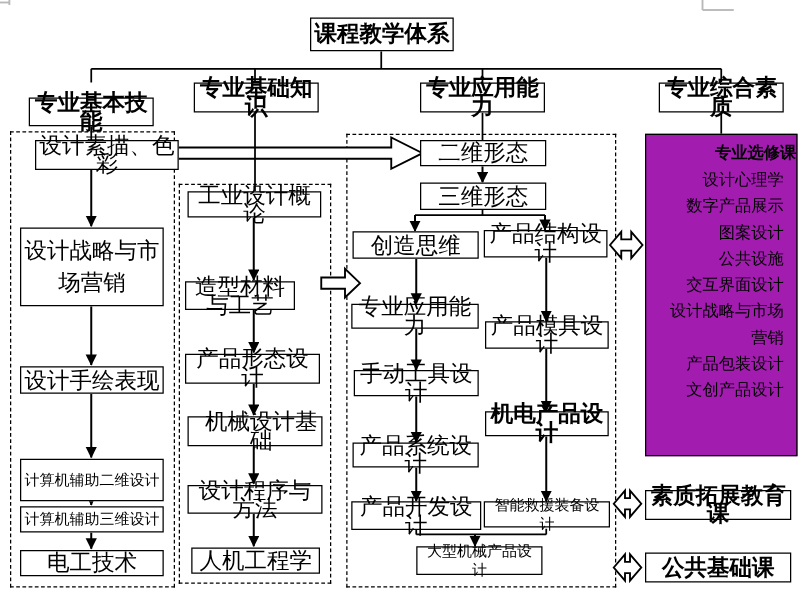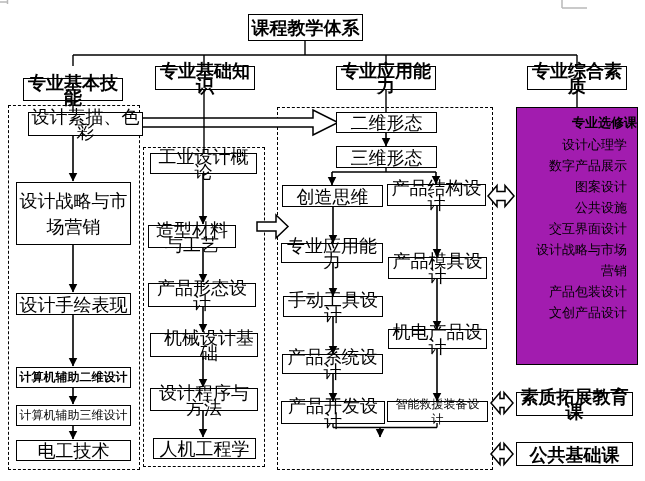--- a/index.html
+++ b/index.html
@@ -102,21 +102,21 @@
 
   <div class="node bold" style="left:248px;top:14px;width:115px;height:27px;">课程教学体系</div>
   <div class="node bold" style="left:23px;top:78px;width:100px;height:23px;">专业基本技能</div>
   <div class="node bold" style="left:155px;top:66px;width:100px;height:24px;">专业基础知识</div>
   <div class="node bold" style="left:336px;top:66px;width:100px;height:24px;">专业应用能力</div>
   <div class="node bold" style="left:527px;top:66px;width:100px;height:24px;">专业综合素质</div>
 
   <div class="node" style="left:28px;top:112px;width:115px;height:24px;">设计素描、色彩</div>
   <div class="node twoline" style="left:16px;top:182px;width:115px;height:63px;">设计战略与市场营销</div>
   <div class="node" style="left:16px;top:293px;width:115px;height:22px;">设计手绘表现</div>
-  <div class="node sm" style="left:16px;top:367px;width:115px;height:21px;font-weight:bold;">计算机辅助二维设计</div>
+  <div class="node sm" style="left:16px;top:367px;width:115px;height:34px;">计算机辅助二维设计</div>
   <div class="node sm" style="left:16px;top:405px;width:115px;height:21px;">计算机辅助三维设计</div>
   <div class="node" style="left:16px;top:440px;width:115px;height:21px;">电工技术</div>
 
   <div class="node" style="left:150px;top:153px;width:107px;height:21px;">工业设计概论</div>
   <div class="node" style="left:148px;top:225px;width:88px;height:23px;">造型材料与工艺</div>
   <div class="node" style="left:148px;top:283px;width:108px;height:24px;">产品形态设计</div>
   <div class="node" style="left:150px;top:333px;width:108px;height:24px;padding-left:12px;">机械设计基础</div>
   <div class="node" style="left:150px;top:388px;width:108px;height:23px;">设计程序与方法</div>
   <div class="node" style="left:153px;top:438px;width:103px;height:21px;">人机工程学</div>
 
@@ -124,23 +124,24 @@
   <div class="node" style="left:336px;top:146px;width:101px;height:22px;">三维形态</div>
 
   <div class="node" style="left:282px;top:185px;width:101px;height:22px;">创造思维</div>
   <div class="node" style="left:281px;top:243px;width:102px;height:20px;">专业应用能力</div>
   <div class="node" style="left:283px;top:296px;width:100px;height:21px;">手动工具设计</div>
   <div class="node" style="left:282px;top:354px;width:101px;height:20px;">产品系统设计</div>
   <div class="node" style="left:281px;top:401px;width:104px;height:23px;">产品开发设计</div>
 
   <div class="node" style="left:387px;top:184px;width:99px;height:22px;">产品结构设计</div>
   <div class="node" style="left:388px;top:257px;width:99px;height:22px;">产品模具设计</div>
-  <div class="node" style="left:388px;top:329px;width:99px;height:20px;">机电产品设计</div>
+  <div class="node" style="left:388px;top:329px;width:99px;height:20px;font-weight:bold;">机电产品设计</div>
   <div class="node sm" style="left:387px;top:401px;width:101px;height:21px;">智能救援装备设计</div>
 
+  <div class="node sm" style="left:333px;top:437px;width:101px;height:23px;">大型机械产品设计</div>
 
   <div class="elective" style="left:516px;top:107px;width:122px;height:258px;">
     <span class="etitle">专业选修课</span>
     <span class="eitem">设计心理学</span>
     <span class="eitem">数字产品展示</span>
     <span class="eitem">图案设计</span>
     <span class="eitem">公共设施</span>
     <span class="eitem">交互界面设计</span>
     <span class="eitem">设计战略与市场营销</span>
     <span class="eitem">产品包装设计</span>

